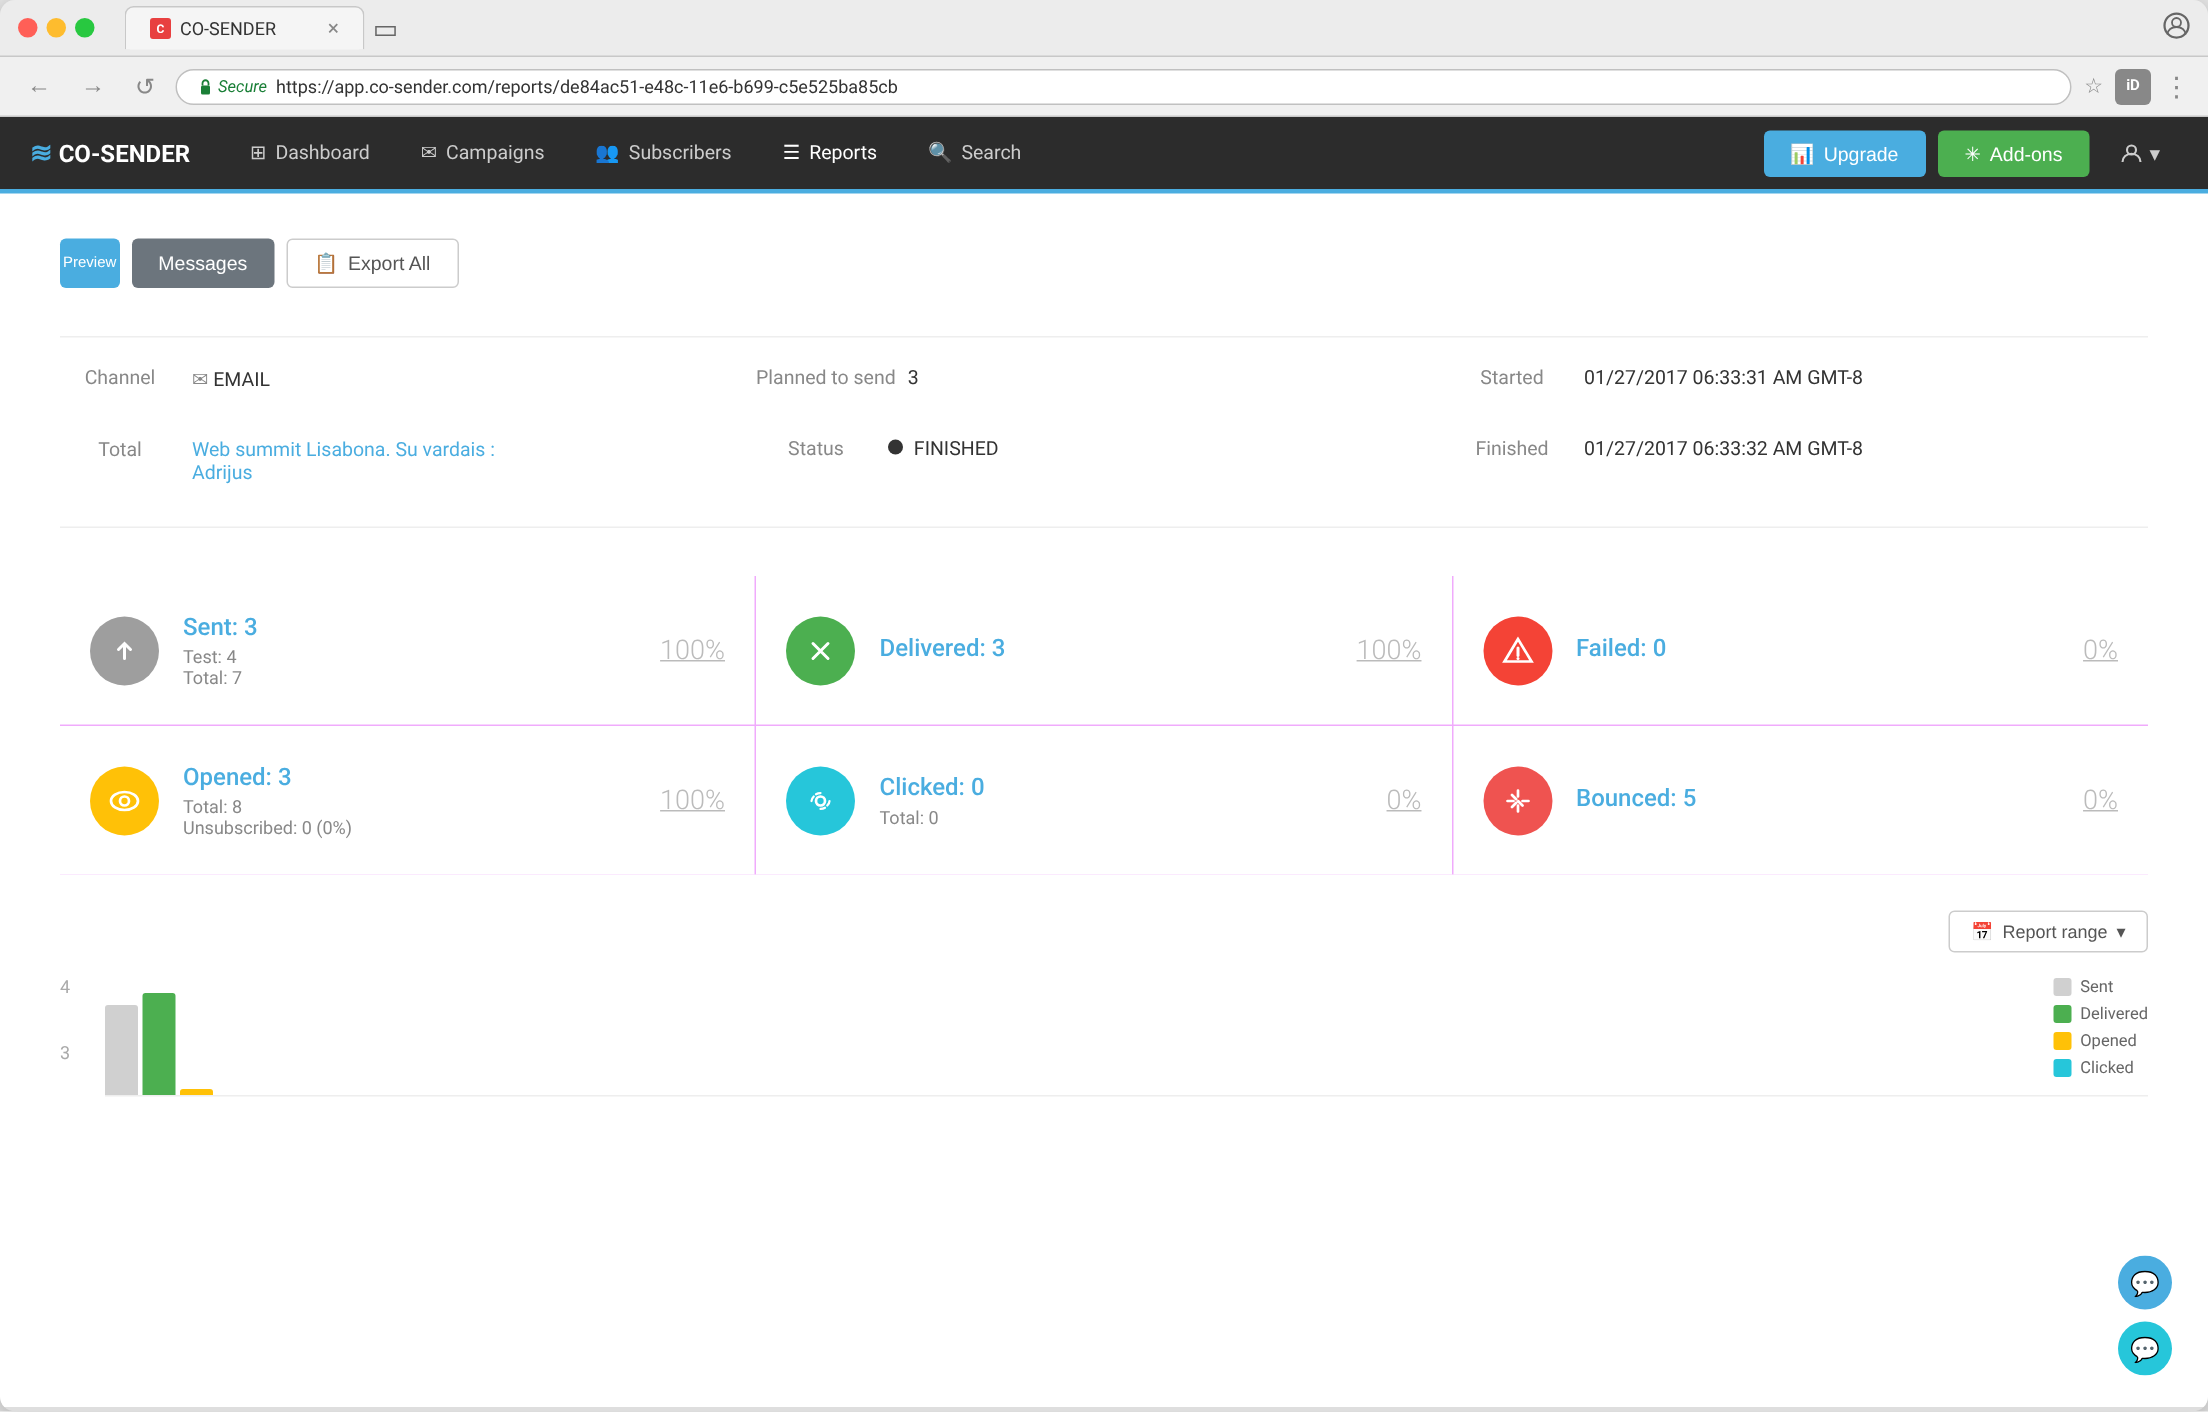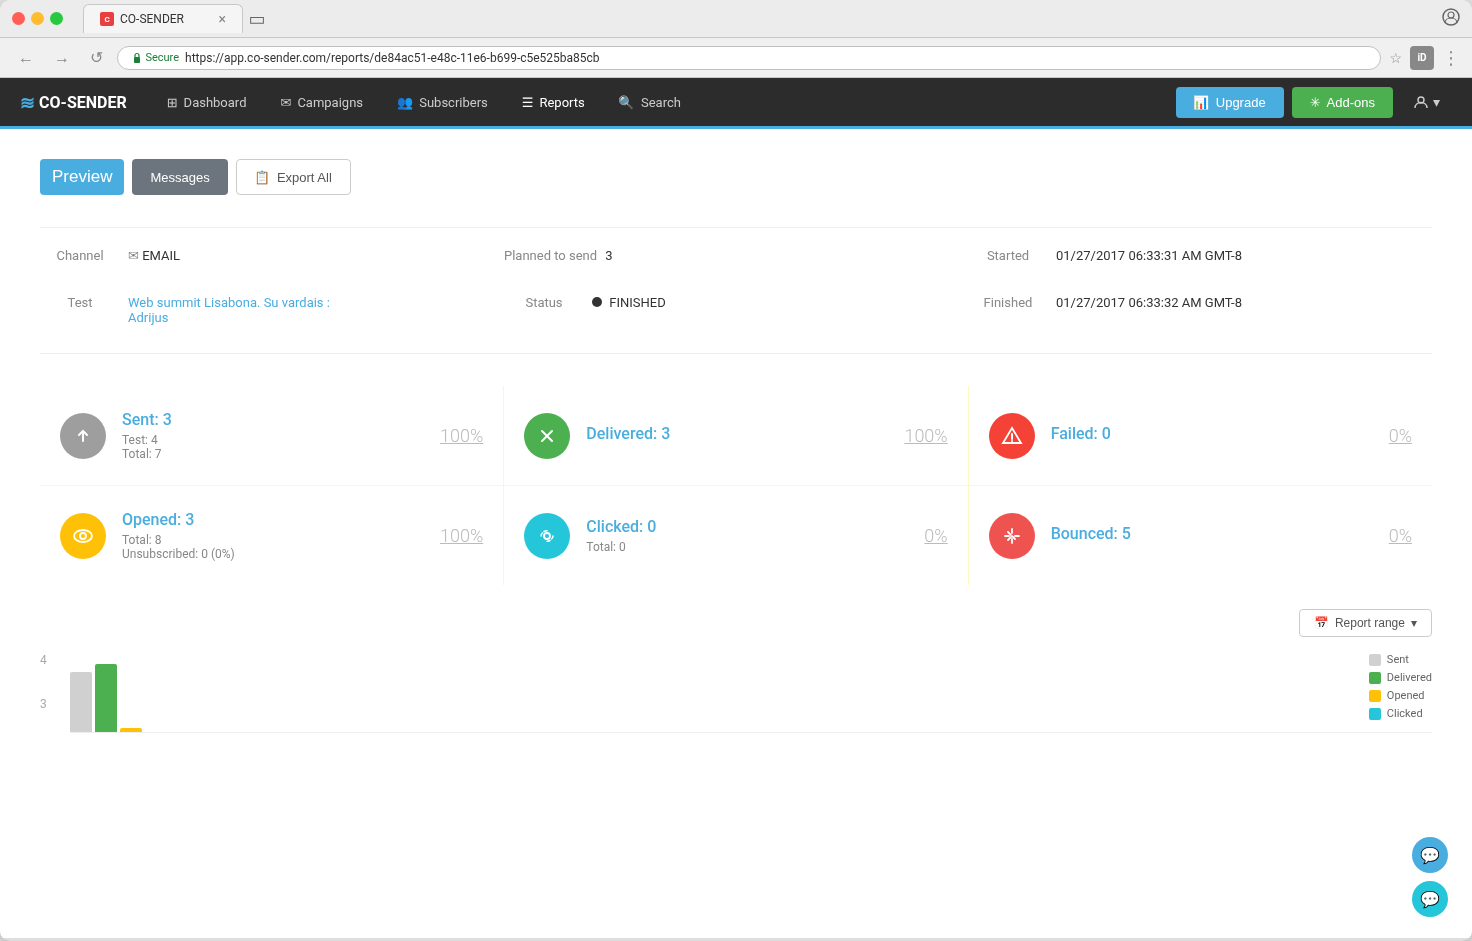--- a/index.html
+++ b/index.html
@@ -18,21 +18,21 @@
     .tab-favicon { width: 14px; height: 14px; background: #888; border-radius: 2px; display: inline-block; }
     .tab-close { margin-left: auto; color: #888; font-size: 14px; cursor: pointer; }
     .new-tab-btn { width: 28px; height: 28px; display: flex; align-items: center; justify-content: center; color: #666; font-size: 18px; }
     .user-icon { margin-left: auto; color: #555; }
 
     
     .address-bar { background: #f0f0f0; height: 40px; display: flex; align-items: center; padding: 0 12px; gap: 8px; border-bottom: 1px solid #c8c8c8; }
     .nav-btn { background: none; border: none; color: #888; font-size: 16px; cursor: pointer; padding: 4px 6px; }
     .nav-btn:disabled { color: #ccc; }
     .address-input { flex: 1; background: white; border: 1px solid #c0c0c0; border-radius: 14px; padding: 4px 14px; font-size: 12px; color: #333; display: flex; align-items: center; gap: 6px; }
-    .secure-badge { color: #1a7f37; font-size: 11px; display: flex; align-items: center; gap: 3px; }
+    .secure-badge { color: #1a7f37; font-size: 11px; display: flex; align-items: center; gap: 3px; font-style: italic; }
     .address-url { color: #333; font-size: 12px; }
     .bookmark-btn { color: #888; font-size: 14px; }
     .ext-btn { width: 24px; height: 24px; background: #888; border-radius: 4px; display: flex; align-items: center; justify-content: center; color: white; font-size: 10px; font-weight: bold; }
     .menu-btn { color: #888; font-size: 18px; }
 
     
     .app { background: white; min-height: 860px; }
 
     
     .app-nav { background: #2c2c2c; height: 48px; display: flex; align-items: center; padding: 0 20px; }
@@ -47,36 +47,36 @@
     .user-menu { color: #ccc; display: flex; align-items: center; gap: 4px; cursor: pointer; padding: 8px 12px; }
     .nav-accent-bar { height: 3px; background: #4aade0; }
 
     
     .main { padding: 30px 40px; }
     .page-title { font-size: 22px; color: #333; margin-bottom: 24px; font-weight: 400; }
     .page-title strong { color: #333; font-weight: 600; }
 
     
     .action-bar { display: flex; gap: 8px; margin-bottom: 32px; }
-    .btn-preview { background: #4aade0; color: white; border: none; padding: 8px 12px; border-radius: 4px; font-size: 17px; cursor: pointer; }
+    .btn-preview { background: #4aade0; color: white; border: none; padding: 8px 2px; border-radius: 4px; font-size: 10px; cursor: pointer; }
     .btn-messages { background: #6c757d; color: white; border: none; padding: 8px 18px; border-radius: 4px; font-size: 13px; cursor: pointer; }
     .btn-export { background: white; color: #555; border: 1px solid #ccc; padding: 8px 18px; border-radius: 4px; font-size: 13px; cursor: pointer; display: flex; align-items: center; gap: 6px; }
 
     
     .info-grid { display: grid; grid-template-columns: 1fr 1fr 1fr; gap: 0; border-top: 1px solid #eee; border-bottom: 1px solid #eee; margin-bottom: 32px; }
     .info-section { padding: 20px 0; }
     .info-row { display: flex; align-items: flex-start; gap: 8px; margin-bottom: 8px; }
     .info-label { color: #888; font-size: 13px; min-width: 80px; text-align: center; }
     .info-value { color: #333; font-size: 13px; }
     .info-value.blue { color: #4aade0; }
     .status-dot { display: inline-block; width: 10px; height: 10px; border-radius: 50%; background: #333; margin-right: 4px; }
     .status-dot.finished { background: #333; }
 
     
-    .stats-grid { display: grid; grid-template-columns: 1fr 1fr 1fr; gap: 1px; background: #fef9c3; margin-bottom: 24px; }
+    .stats-grid { display: grid; grid-template-columns: 1fr 1fr 1fr; gap: 1px; background: #f0abfc; margin-bottom: 24px; }
     .stat-card { background: white; padding: 24px 20px; display: flex; align-items: center; gap: 16px; }
     .stat-icon { width: 46px; height: 46px; border-radius: 50%; display: flex; align-items: center; justify-content: center; color: white; font-size: 20px; flex-shrink: 0; }
     .stat-info { flex: 1; }
     .stat-title { color: #4aade0; font-size: 16px; font-weight: 500; margin-bottom: 4px; }
     .stat-sub { color: #888; font-size: 12px; }
     .stat-percent { margin-left: auto; color: #bbb; font-size: 18px; font-weight: 300; text-decoration: underline; }
 
     
     .report-range-bar { display: flex; justify-content: flex-end; margin-bottom: 16px; }
     .btn-report-range { background: white; border: 1px solid #ccc; color: #555; padding: 6px 14px; border-radius: 4px; font-size: 12px; cursor: pointer; display: flex; align-items: center; gap: 6px; }
@@ -202,21 +202,21 @@
         <div class="info-section">
           <div class="info-row">
             <span class="info-label">Channel</span>
             <span class="info-value">
               <span style="color:#888;">✉ </span>
               <span>EMAIL</span>
             </span>
           </div>
           <div style="height:24px;"></div>
           <div class="info-row">
-            <span class="info-label">Test</span>
+            <span class="info-label">Total</span>
             <div class="info-value blue">
               <div>Web summit Lisabona. Su vardais :</div>
               <div>Adrijus</div>
             </div>
           </div>
         </div>
 
         <div class="info-section">
           <div class="info-row">
             <span class="info-label">Planned to send</span>

